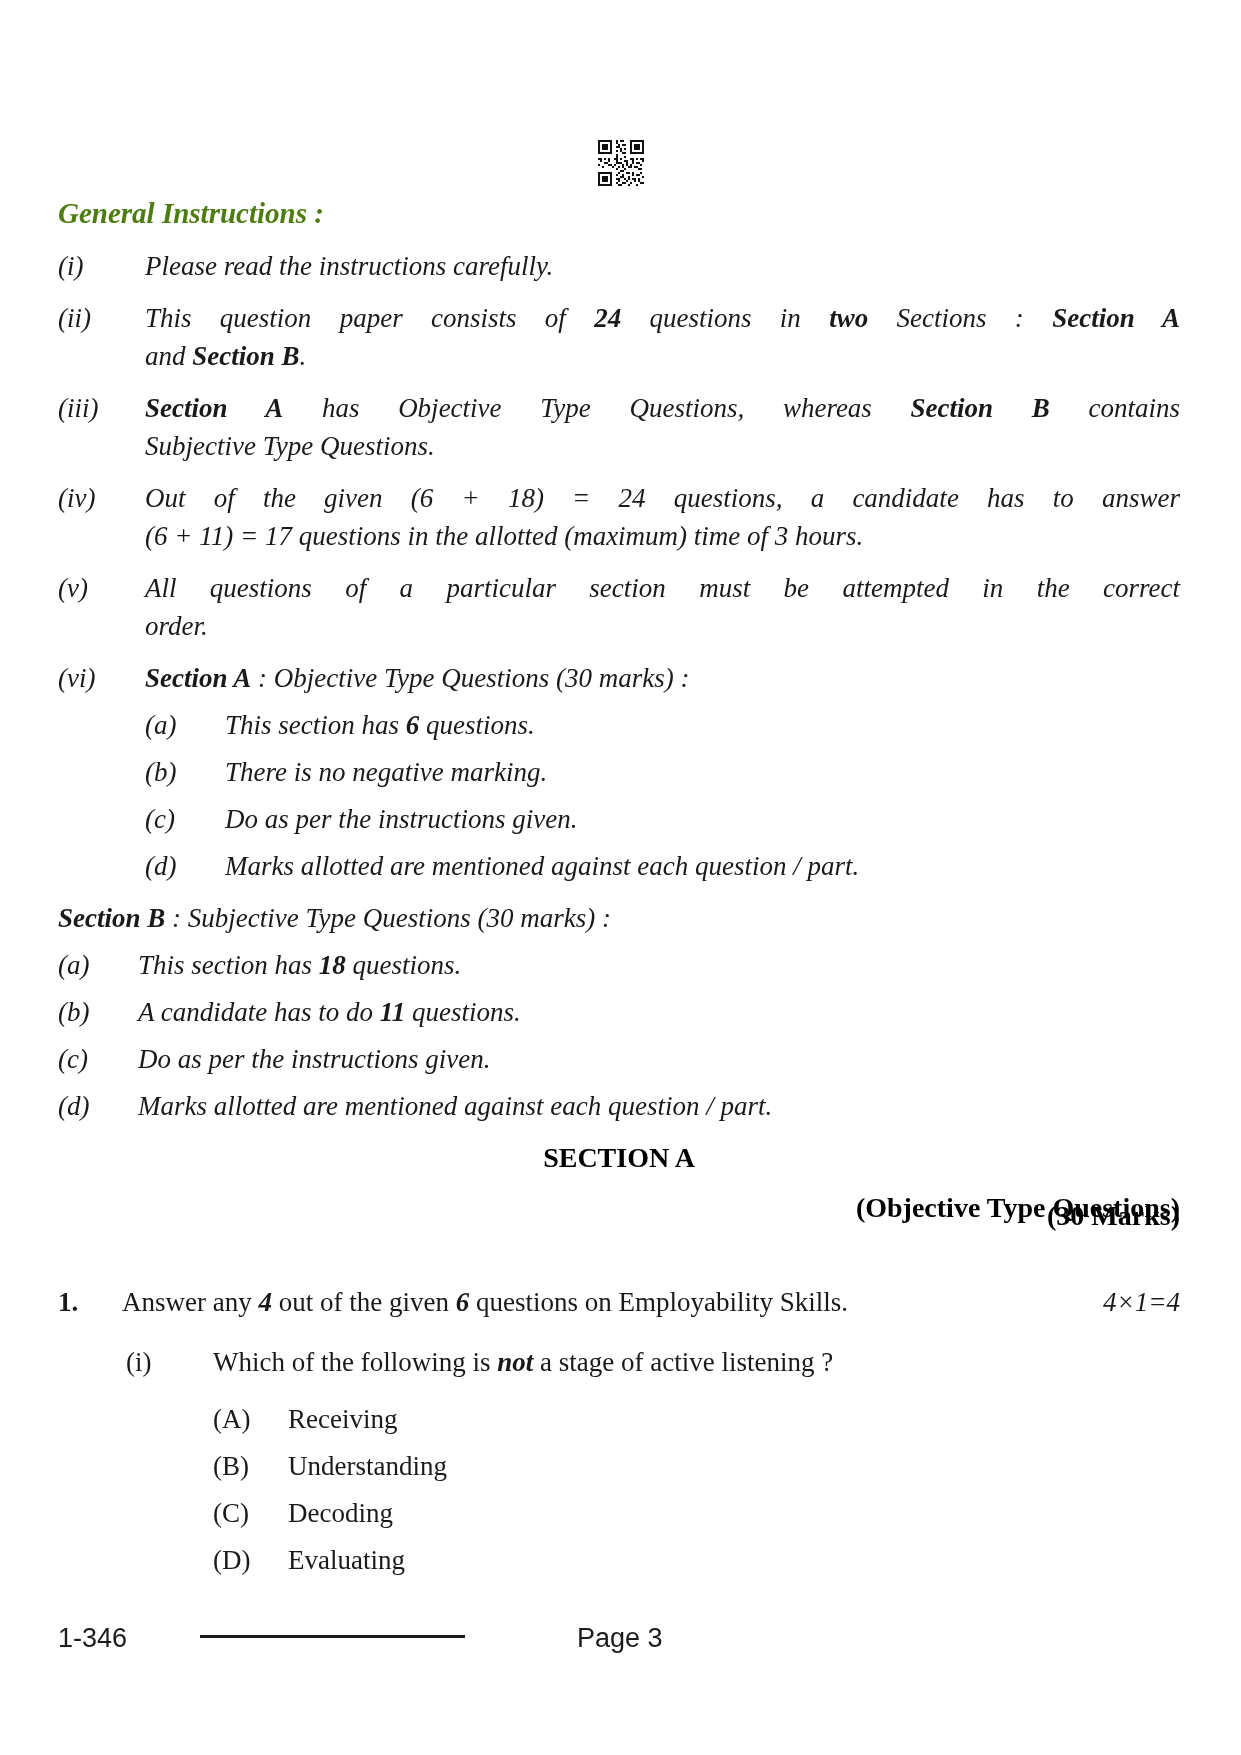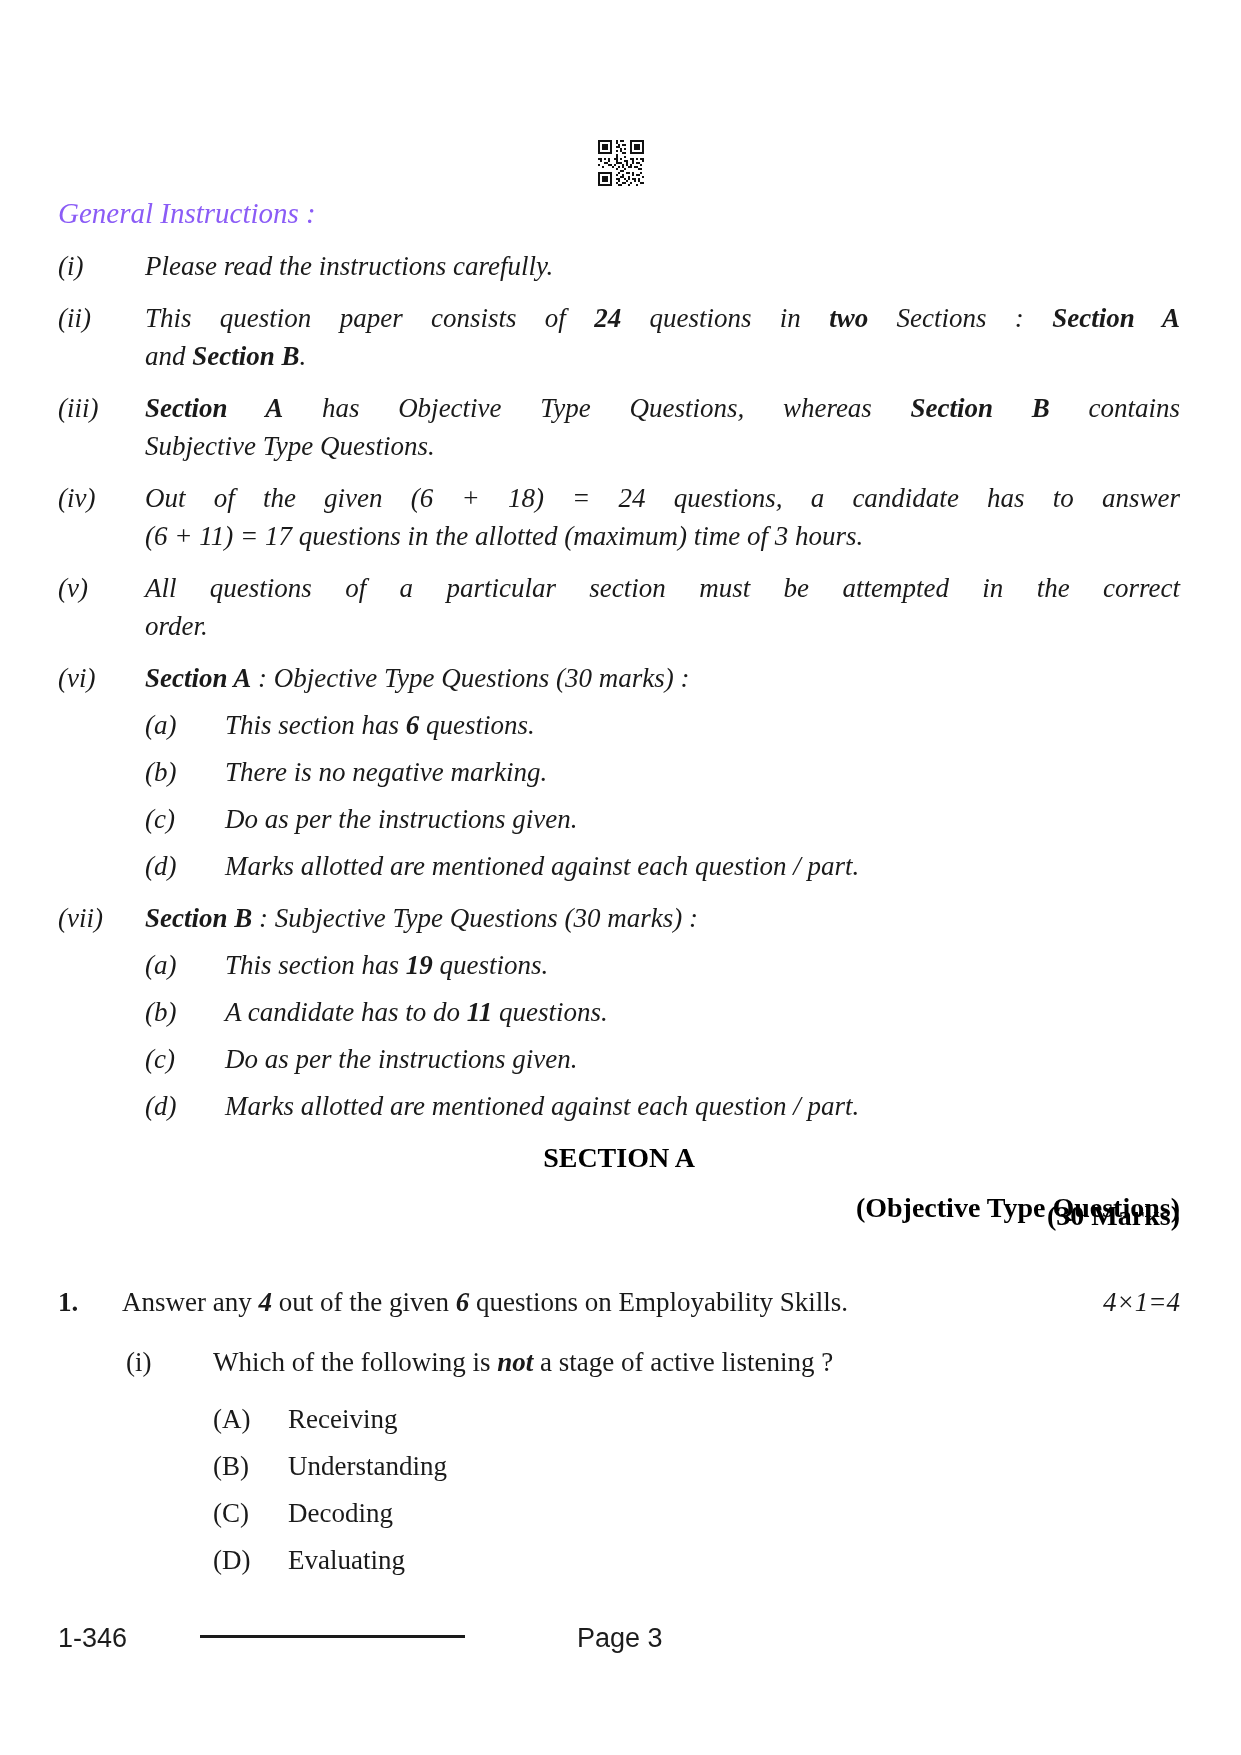--- a/index.html
+++ b/index.html
@@ -11,21 +11,21 @@
     color:#1a1a1a;
     font-family:"Liberation Serif","DejaVu Serif",serif;
     overflow:hidden;
   }
   .qr-wrap{padding-top:140px;text-align:center;line-height:0;}
   .qr-wrap svg{display:inline-block;}
   .content{margin:0 61px 0 58px;width:1122px;}
   .gi-title{
     margin:7px 0 0 0;
     font-size:29px;line-height:40px;
-    font-style:italic;font-weight:400;color:#8b5cf6;
+    font-style:italic;font-weight:700;color:#4d7c0f;
   }
   .instr{margin-top:14px;font-style:italic;font-size:27px;line-height:38px;}
   .item{display:flex;margin-bottom:14px;}
   .item .num{width:87px;flex:0 0 87px;}
   .item .body{width:1035px;flex:1 1 auto;}
   .line{text-align:left;}
   .line.fill{text-align:justify;text-align-last:justify;}
   .sub{margin-top:9px;}
   .sub-item{display:flex;margin-bottom:9px;}
   .sub-item:last-child{margin-bottom:0;}
@@ -212,27 +212,26 @@
 
   <div class="sub-item">
     <span class="sub-num">(d)</span>
     <span class="sub-text"><span>Marks allotted are mentioned against each question / part.</span></span>
   </div>
 </div>
           </div>
   </div>
 
   <div class="item">
-    <span class="num">(vii)</span>
     <div class="body">
             <div class="line"><span class="seg-b">Section B</span><span> : Subjective Type Questions (30 marks) :</span></div>
             <div class="sub">
   <div class="sub-item">
     <span class="sub-num">(a)</span>
-    <span class="sub-text"><span>This section has </span><span class="seg-b">19</span><span> questions.</span></span>
+    <span class="sub-text"><span>This section has </span><span class="seg-b">18</span><span> questions.</span></span>
   </div>
 
   <div class="sub-item">
     <span class="sub-num">(b)</span>
     <span class="sub-text"><span>A candidate has to do </span><span class="seg-b">11</span><span> questions.</span></span>
   </div>
 
   <div class="sub-item">
     <span class="sub-num">(c)</span>
     <span class="sub-text"><span>Do as per the instructions given.</span></span>

